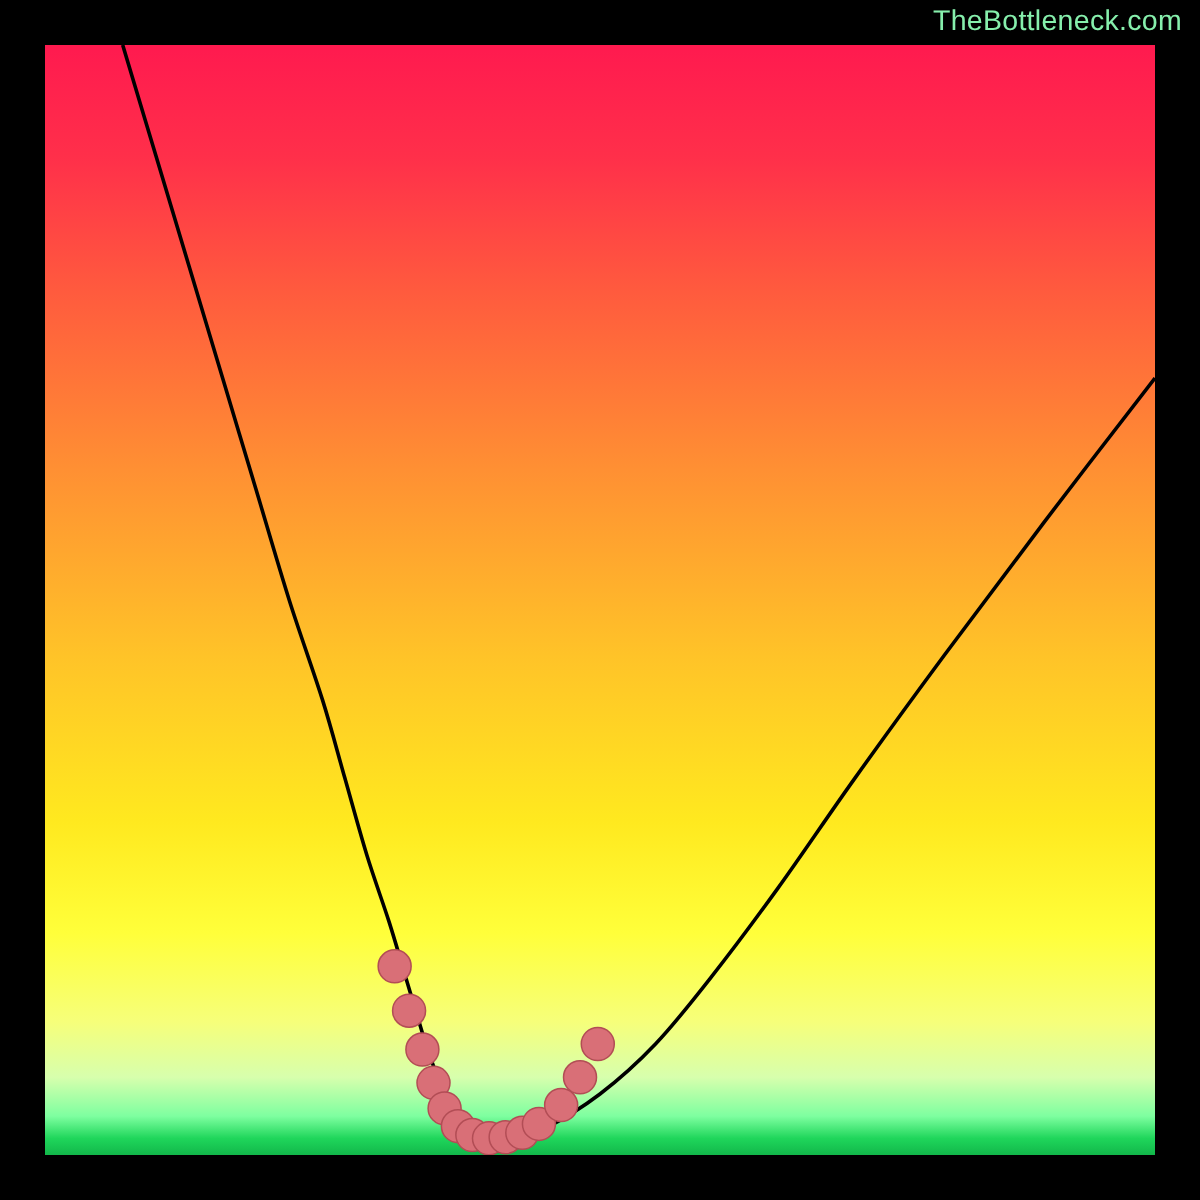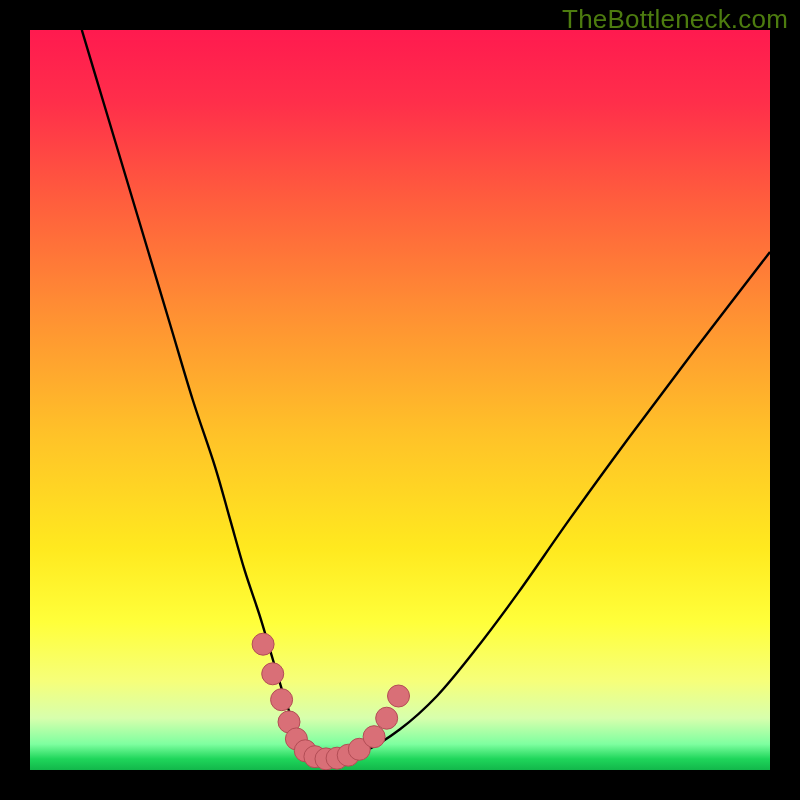--- a/index.html
+++ b/index.html
@@ -25,22 +25,22 @@
     overflow: hidden;
   }
   .gradient {
     position: absolute;
     inset: 0;
   }
   .watermark {
     position: absolute;
     top: 4px;
     right: 12px;
-    color: #4d7c0f;
-    font-size: 26px;
+    color: #86efac;
+    font-size: 19px;
     font-weight: 500;
     letter-spacing: 0.2px;
   }
   svg.curve {
     position: absolute;
     inset: 0;
   }
 </style>
 </head>
 <body>

